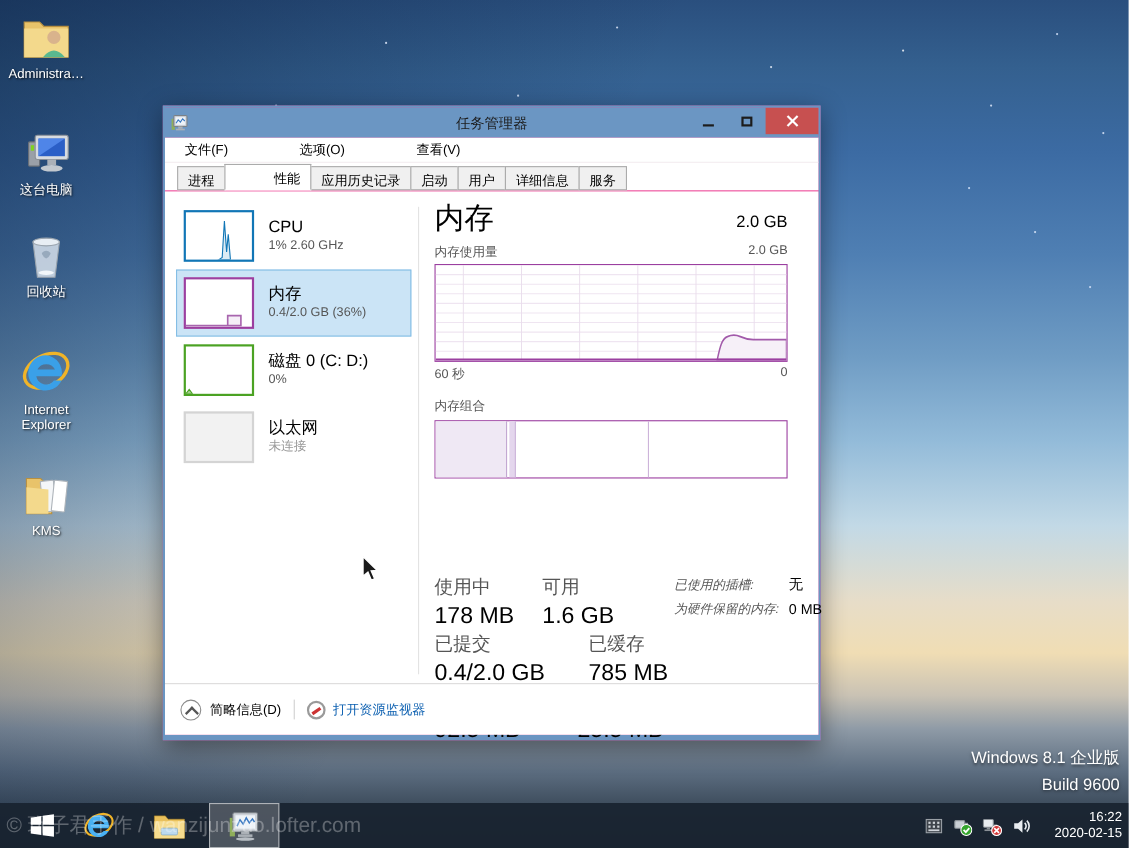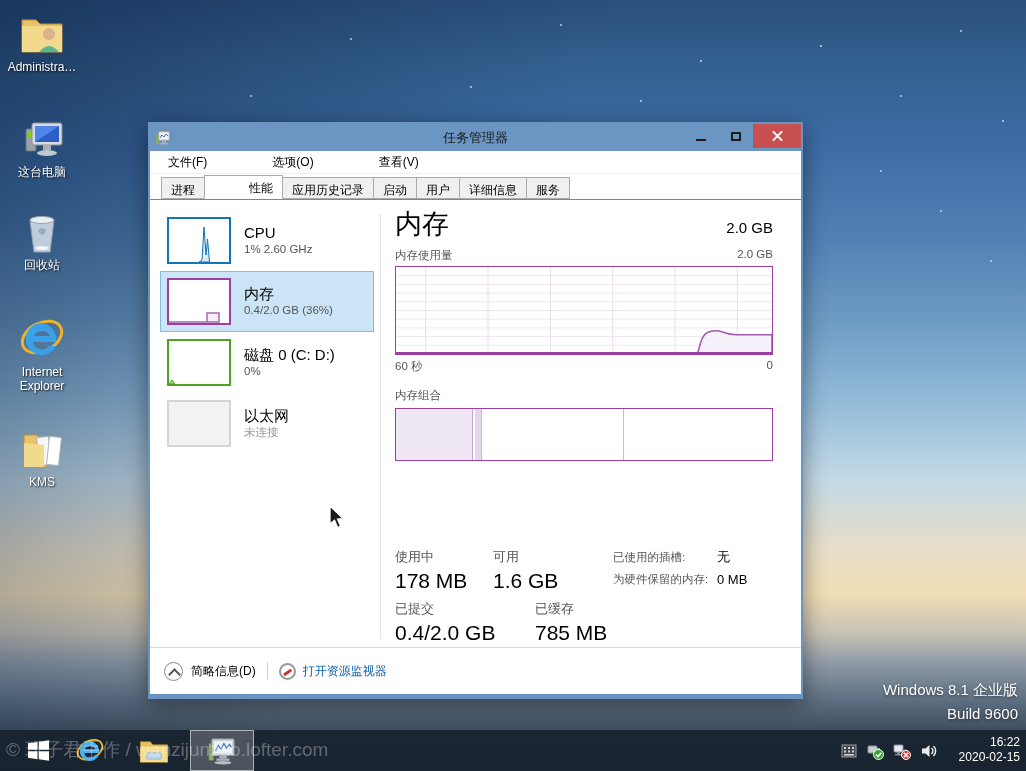--- a/index.html
+++ b/index.html
@@ -22,22 +22,22 @@
       1002px 120px #e8f0ff, 880px 170px #dfeaff, 940px 210px #e8f0ff, 990px 260px #dfeaff,
       250px 95px #dfeaff, 640px 100px #e8f0ff; }
 
   
   .dicon { position:absolute; width:82px; text-align:center; cursor:default; }
   .dicon .ic { width:48px; height:48px; margin:0 auto; display:block; }
   .dicon .lbl { margin-top:2px; color:#fff; font-size:12px; line-height:14px;
     text-shadow:1px 1px 2px rgba(0,0,0,.85); }
 
   
-  .tm-window { position:absolute; left:148px; top:122px; width:655px; height:577px;
-    background:#14b8a6; border:2px solid #6a95c2; border-bottom-width:5px;
+  .tm-window { position:absolute; left:148px; top:96px; width:598px; height:577px;
+    background:#ec4899; border:2px solid #6a95c2; border-bottom-width:5px;
     box-shadow:0 6px 22px rgba(0,0,0,.45); }
   .titlebar { height:27px; background:#6b96c3; display:flex; align-items:center; position:relative; }
   .titlebar .appicon { margin-left:5px; }
   .titlebar .title { position:absolute; left:0; right:0; text-align:center; font-size:13px; color:#1c1c1c; }
   .winctl { position:absolute; right:0; top:0; display:flex; height:24px; }
   .winctl .btn { width:35px; height:24px; display:flex; align-items:center; justify-content:center; }
   .winctl .btn-close { width:48px; background:#c75050; }
   .glyph-min { width:10px; height:2px; background:#1c1c1c; margin-top:8px; }
   .glyph-max { width:10px; height:9px; border:2px solid #1c1c1c; }
   .glyph-x { position:relative; width:11px; height:11px; }
@@ -77,21 +77,21 @@
   .graph { margin-top:3px; height:89px; border:1px solid #9b3fa0; position:relative; background:#fff; }
   .graph svg { display:block; }
   .comp-label { font-size:11.5px; color:#555; margin-top:14px; }
   .compbar { margin-top:5px; height:53px; border:1px solid #9b3fa0; position:relative; background:#fff; }
   .seg-used { position:absolute; left:0; top:0; bottom:0; width:20.5%; background:#efe8f4; border-right:1px solid #c3a8d2; }
   .seg-mod { position:absolute; left:21%; top:0; bottom:0; width:1.8%; background:#e4d6ed; border-right:1px solid #cdb4da; }
   .seg-div { position:absolute; left:60.5%; top:0; bottom:0; width:1px; background:#cdb4da; }
 
   .stats { position:absolute; left:245px; top:348px; right:28px; }
   .srow { position:absolute; }
-  .slabel { font-size:13px; color:#555; white-space:nowrap; }
+  .slabel { font-size:17px; color:#555; white-space:nowrap; }
   .sval { font-size:21px; color:#000; font-weight:400; margin-top:3px; white-space:nowrap; }
   .mini-label { font-size:11.5px; color:#555; white-space:nowrap; }
   .mini-val { font-size:13px; color:#000; white-space:nowrap; }
 
   
   .footer { position:absolute; left:0; right:0; bottom:0; height:47px; border-top:1px solid #dcdcdc;
     display:flex; align-items:center; background:#fff; }
   .circ-up { width:19px; height:19px; border:1px solid #8a8a8a; border-radius:50%; margin-left:14px;
     position:relative; flex:0 0 auto; }
   .circ-up:before { content:""; position:absolute; left:5px; top:7px; width:7px; height:7px;
@@ -330,21 +330,21 @@
       </div>
       <div class="srow" style="left:0; top:104px;">
         <div class="slabel">页面缓冲池</div>
         <div class="sval">92.5 MB</div>
       </div>
       <div class="srow" style="left:130px; top:104px;">
         <div class="slabel">非页面缓冲池</div>
         <div class="sval">25.5 MB</div>
       </div>
 
-      <div class="srow" style="left:218px; top:2px;">
+      <div class="srow" style="left:218px; top:2px;font-style:italic;">
         <div class="mini-label">已使用的插槽:</div>
         <div class="mini-label" style="margin-top:7px;">为硬件保留的内存:</div>
       </div>
       <div class="srow" style="left:322px; top:0;">
         <div class="mini-val">无</div>
         <div class="mini-val" style="margin-top:6px;">0 MB</div>
       </div>
     </div>
   </div>
 

